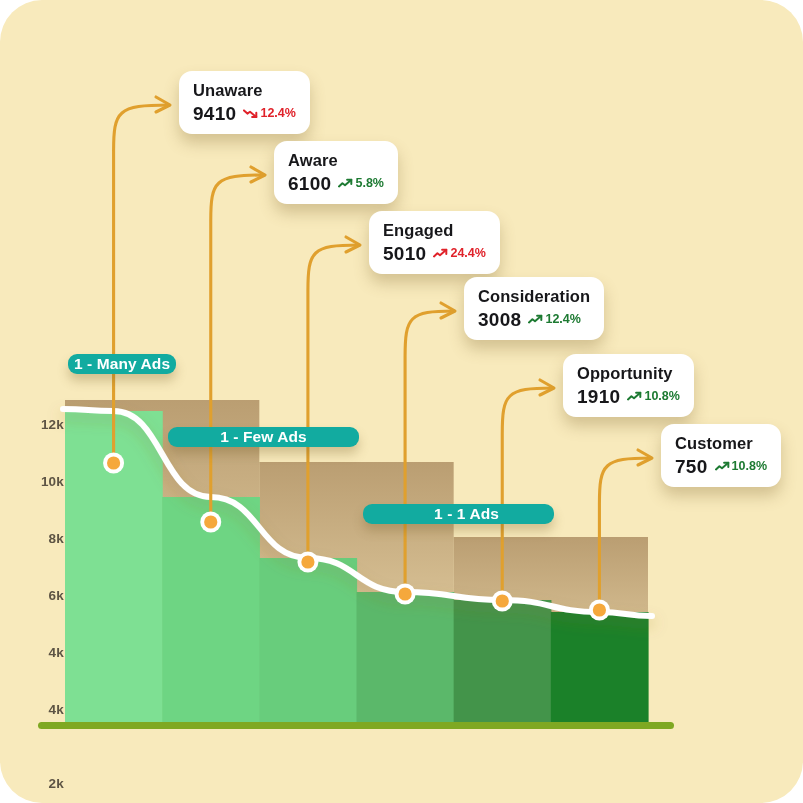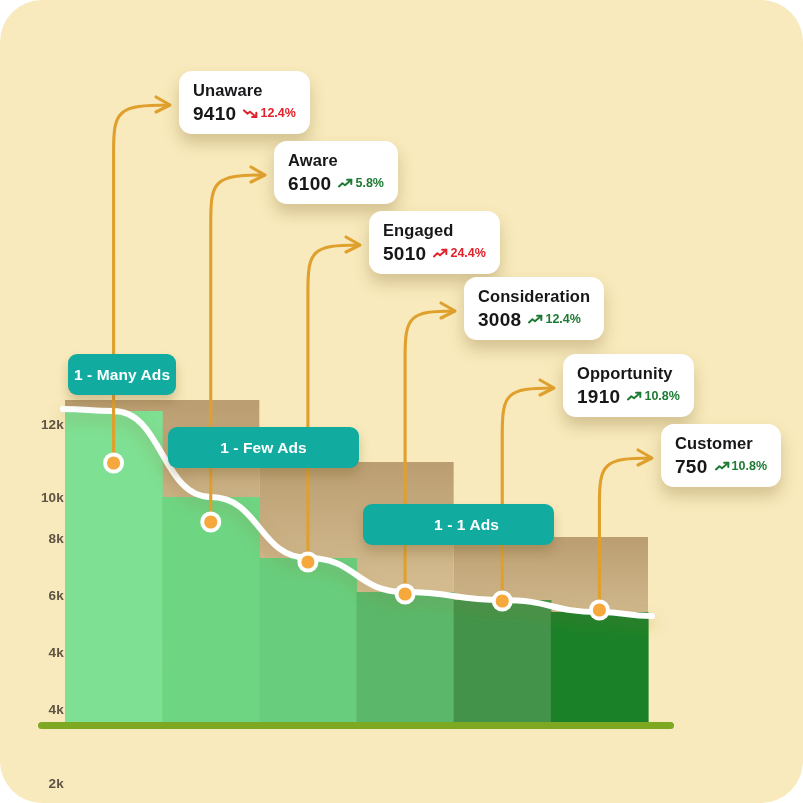--- a/index.html
+++ b/index.html
@@ -11,21 +11,21 @@
 
   #chart-svg{position:absolute;left:0;top:0;width:803px;height:803px;}
 
   
   .y-tick{position:absolute;right:0;transform:translateY(-50%);
           font-size:13.5px;font-weight:700;color:#5d5444;
           letter-spacing:.2px;white-space:nowrap;}
   #y-axis{position:absolute;left:22px;width:42px;top:0;height:803px;}
 
   
-  .stage-badge{position:absolute;box-sizing:border-box;height:41px;
+  .stage-badge{position:absolute;box-sizing:border-box;height:20px;
       background:#12aba0;border-radius:9px;color:#fff;
       display:flex;align-items:center;justify-content:center;
       font-size:15.5px;font-weight:700;letter-spacing:.1px;
       box-shadow:0 7px 11px rgba(120,95,40,.30);white-space:nowrap;}
 
   
   .info-card{position:absolute;box-sizing:border-box;
       background:#fff;border-radius:13px;padding:10px 14px 11px;
       box-shadow:0 9px 15px rgba(125,100,45,.30);
       display:flex;flex-direction:column;gap:5px;}
@@ -103,21 +103,21 @@
         <circle cx="405.08333333333337" cy="594" r="6.6" fill="#f5a83c"></circle>
         <circle cx="502.25" cy="601" r="10.5" fill="#ffffff"></circle>
         <circle cx="502.25" cy="601" r="6.6" fill="#f5a83c"></circle>
         <circle cx="599.4166666666667" cy="610" r="10.5" fill="#ffffff"></circle>
         <circle cx="599.4166666666667" cy="610" r="6.6" fill="#f5a83c"></circle>
       </g>
   </svg>
 
   <div id="y-axis">
       <div class="y-tick" style="top: 424px;">12k</div>
-      <div class="y-tick" style="top: 497px;">10k</div>
+      <div class="y-tick" style="top: 481px;">10k</div>
       <div class="y-tick" style="top: 538px;">8k</div>
       <div class="y-tick" style="top: 595px;">6k</div>
       <div class="y-tick" style="top: 652px;">4k</div>
       <div class="y-tick" style="top: 709px;">4k</div>
       <div class="y-tick" style="top: 783px;">2k</div>
     </div>
   <div id="badges-layer">
       <div class="stage-badge" style="left: 68px; top: 354px; width: 108px;">1 - Many Ads</div>
       <div class="stage-badge" style="left: 168px; top: 427px; width: 191px;">1 - Few Ads</div>
       <div class="stage-badge" style="left: 363px; top: 504px; width: 191px; padding-left: 16px;">1 - 1 Ads</div>

